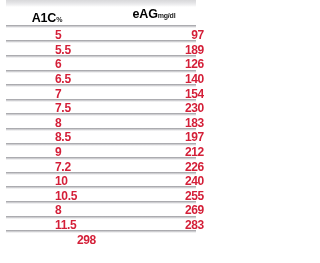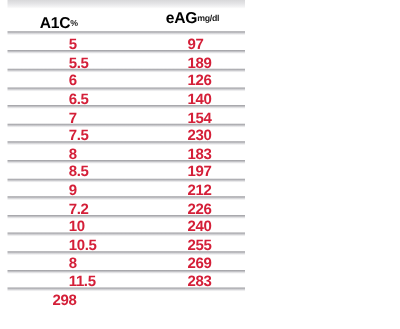--- a/index.html
+++ b/index.html
@@ -114,20 +114,21 @@
 
   .cell-a1c {
     width: 108px;
     box-sizing: border-box;
     padding-left: 55px;
   }
   .cell-eag {
     width: 96px;
     box-sizing: border-box;
     padding-left: 42px;
+    text-align: right;
   }
 </style>
 </head>
 <body>
 
 <div id="table-wrap">
 
   <div class="top-band"></div>
 
   <div class="header-row">

